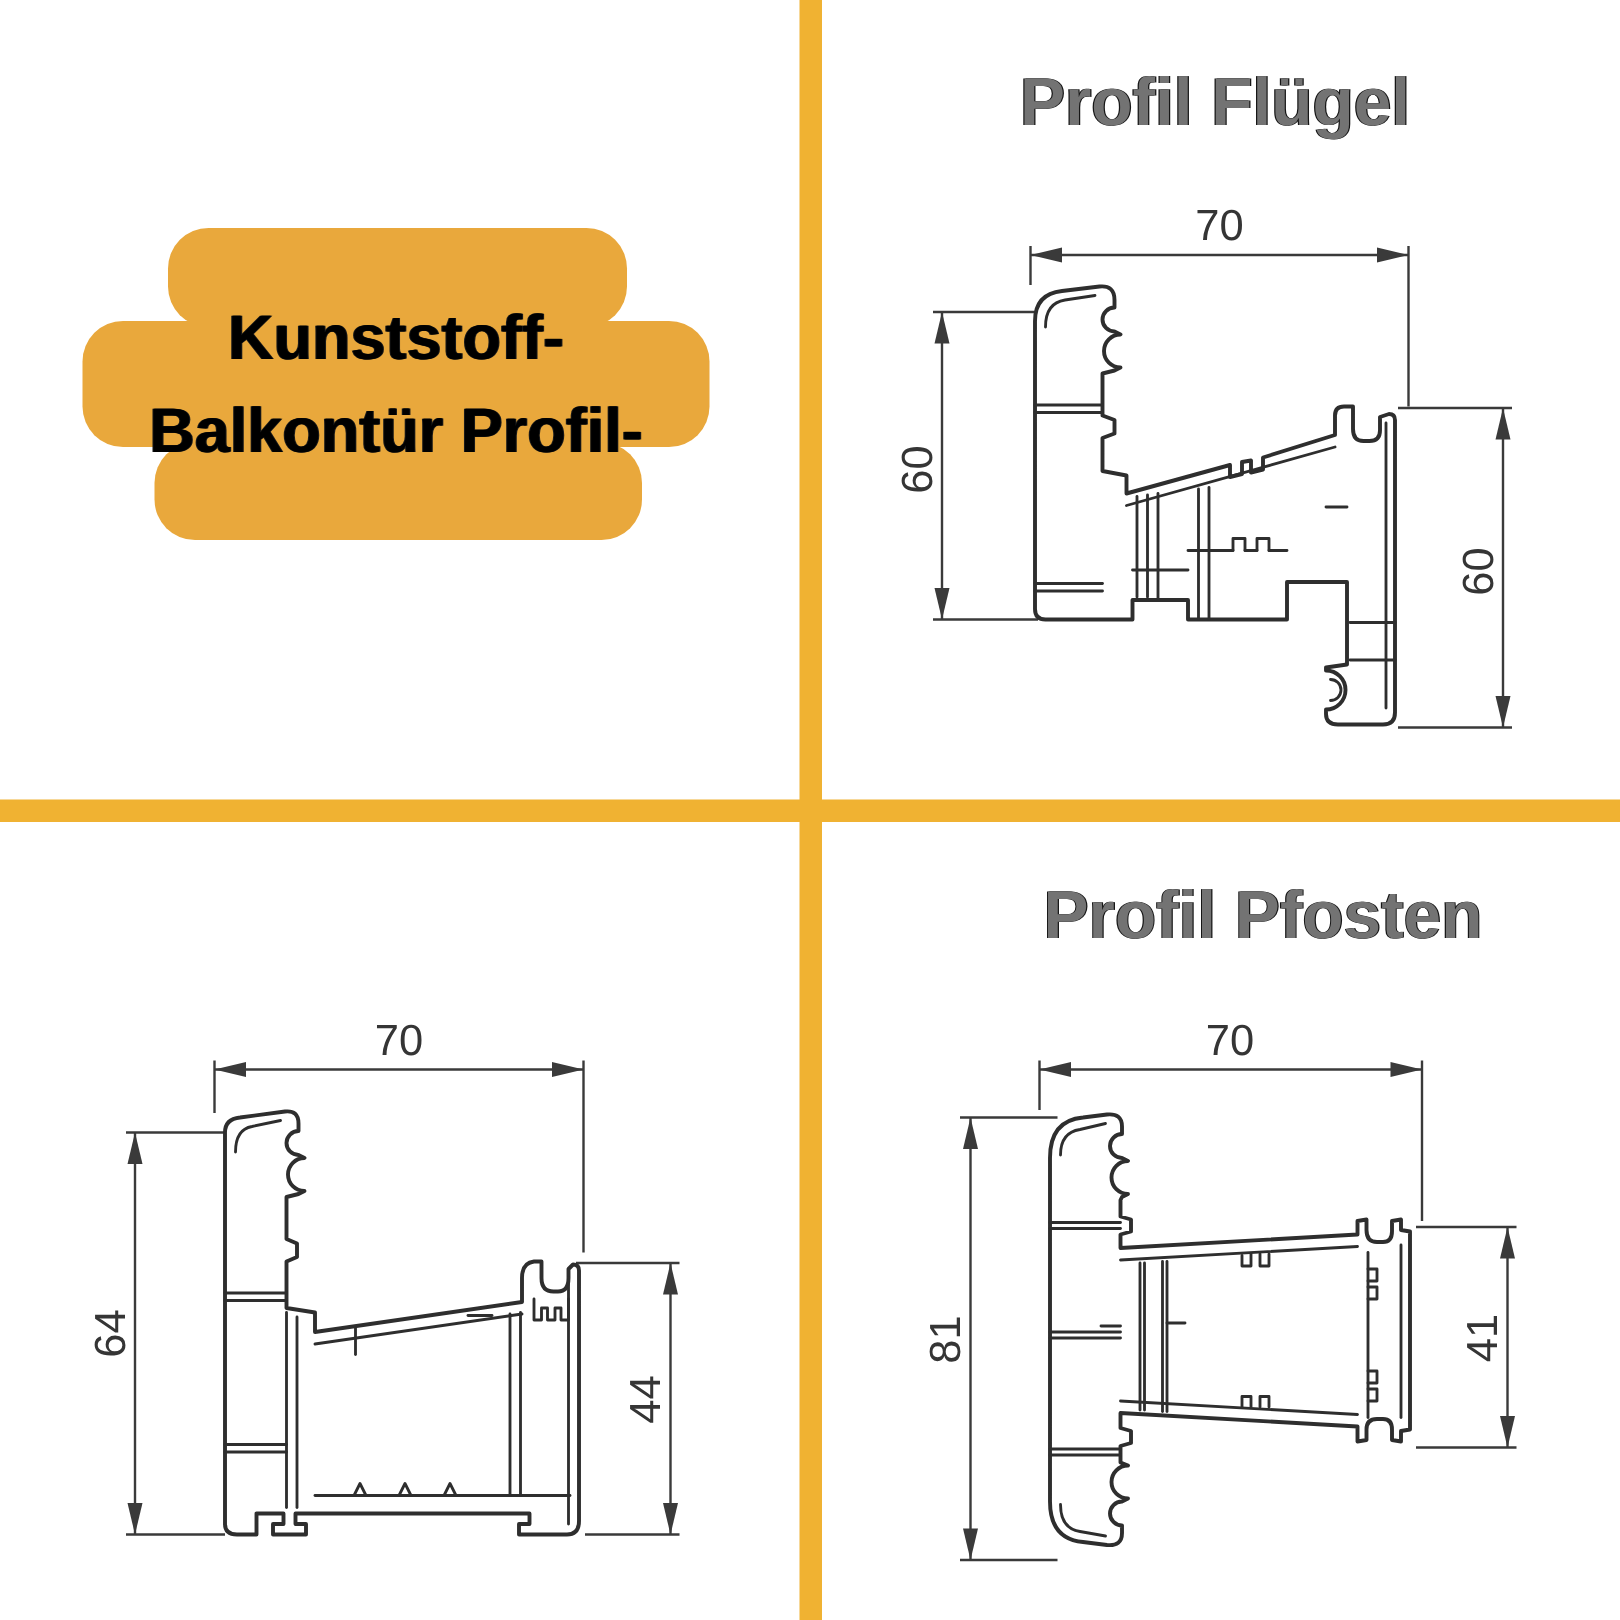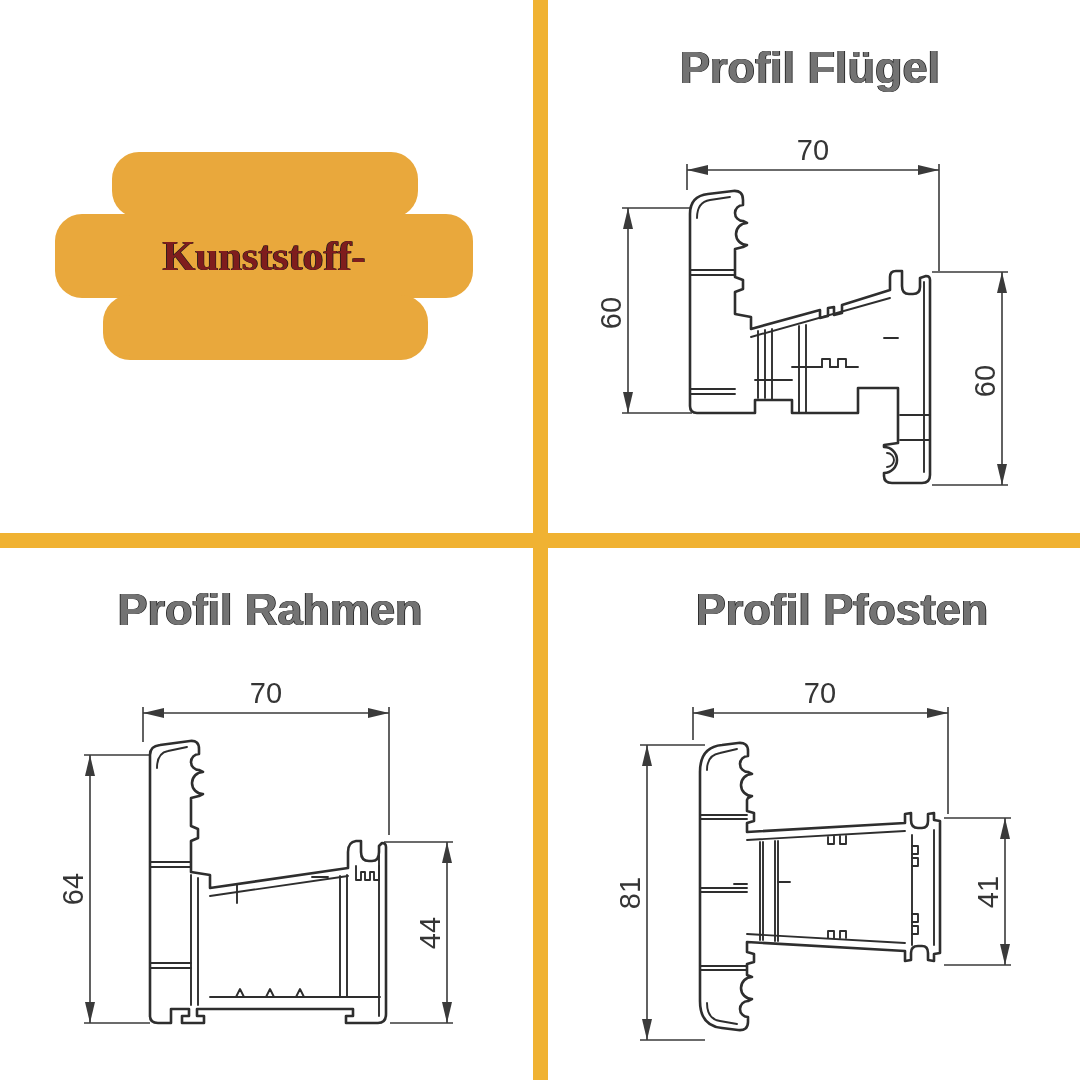--- a/index.html
+++ b/index.html
@@ -19,24 +19,23 @@
   .title-rahmen{left:0px;top:584px;}
   .title-pfosten{left:572px;top:584px;}
   .badge{position:absolute;left:55px;top:150px;width:418px;height:212px;}
   .badge-band{position:absolute;border-radius:27px;}
   .band1{left:57px;top:2px;width:306px;height:66px;}
   .band2{left:0px;top:64px;width:418px;height:84px;}
   .band3{left:48px;top:145px;width:325px;height:65px;}
   .badge-text{
     position:absolute;left:0;top:0;width:100%;height:100%;
     display:flex;flex-direction:column;align-items:center;justify-content:center;
-    font-size:42px;font-weight:700;line-height:62px;color:#7f1d1d;
+    font-size:42px;font-weight:700;line-height:62px;color:#000000;
     text-shadow:0.7px 0 0 #1b1b1b,-0.7px 0 0 #1b1b1b;
     text-align:center;
-    font-family:Liberation Serif, serif;
   }
   svg{position:absolute;overflow:visible;}
   .svg-fluegel{left:600px;top:130px;}
   .svg-rahmen{left:50px;top:680px;}
   .svg-pfosten{left:600px;top:680px;}
   .outline{fill:#ffffff;stroke:#2e2e2e;stroke-width:2.6;stroke-linejoin:round;}
   .inner{fill:none;stroke:#2e2e2e;stroke-width:1.9;stroke-linejoin:round;stroke-linecap:round;}
   .dim{stroke:#3a3a3a;stroke-width:1.6;fill:none;}
   .arrow{fill:#3a3a3a;stroke:none;}
   .dimtext{font-family:"Liberation Sans",sans-serif;font-size:29px;fill:#353535;}
@@ -48,25 +47,25 @@
 
   <div class="divider-h" style="background: rgb(240, 178, 50);"></div>
   <div class="divider-v" style="background: rgb(240, 178, 50);"></div>
 
   <div class="badge">
     <div class="badge-band band1" style="background: rgb(233, 168, 60);"></div>
     <div class="badge-band band2" style="background: rgb(233, 168, 60);"></div>
     <div class="badge-band band3" style="background: rgb(233, 168, 60);"></div>
     <div class="badge-text">
       <span>Kunststoff-</span>
+      <span>Balkontür Profil-</span>
     </div>
   </div>
 
   <div class="section-title title-fluegel">Profil Flügel</div>
-  <div class="section-title title-rahmen">Profil Rahmen</div>
   <div class="section-title title-pfosten">Profil Pfosten</div>
 
   <svg class="svg-fluegel" width="420" height="390" viewBox="0 0 420 390">
 
     <g>
       <line class="dim" x1="87" y1="40" x2="339" y2="40"></line>
       <polygon class="arrow" points="87,40 108,35 108,45"></polygon>
       <polygon class="arrow" points="339,40 318,35 318,45"></polygon>
       <line class="dim" x1="87" y1="34" x2="87" y2="60"></line>
       <line class="dim" x1="339" y1="34" x2="339" y2="141"></line>

